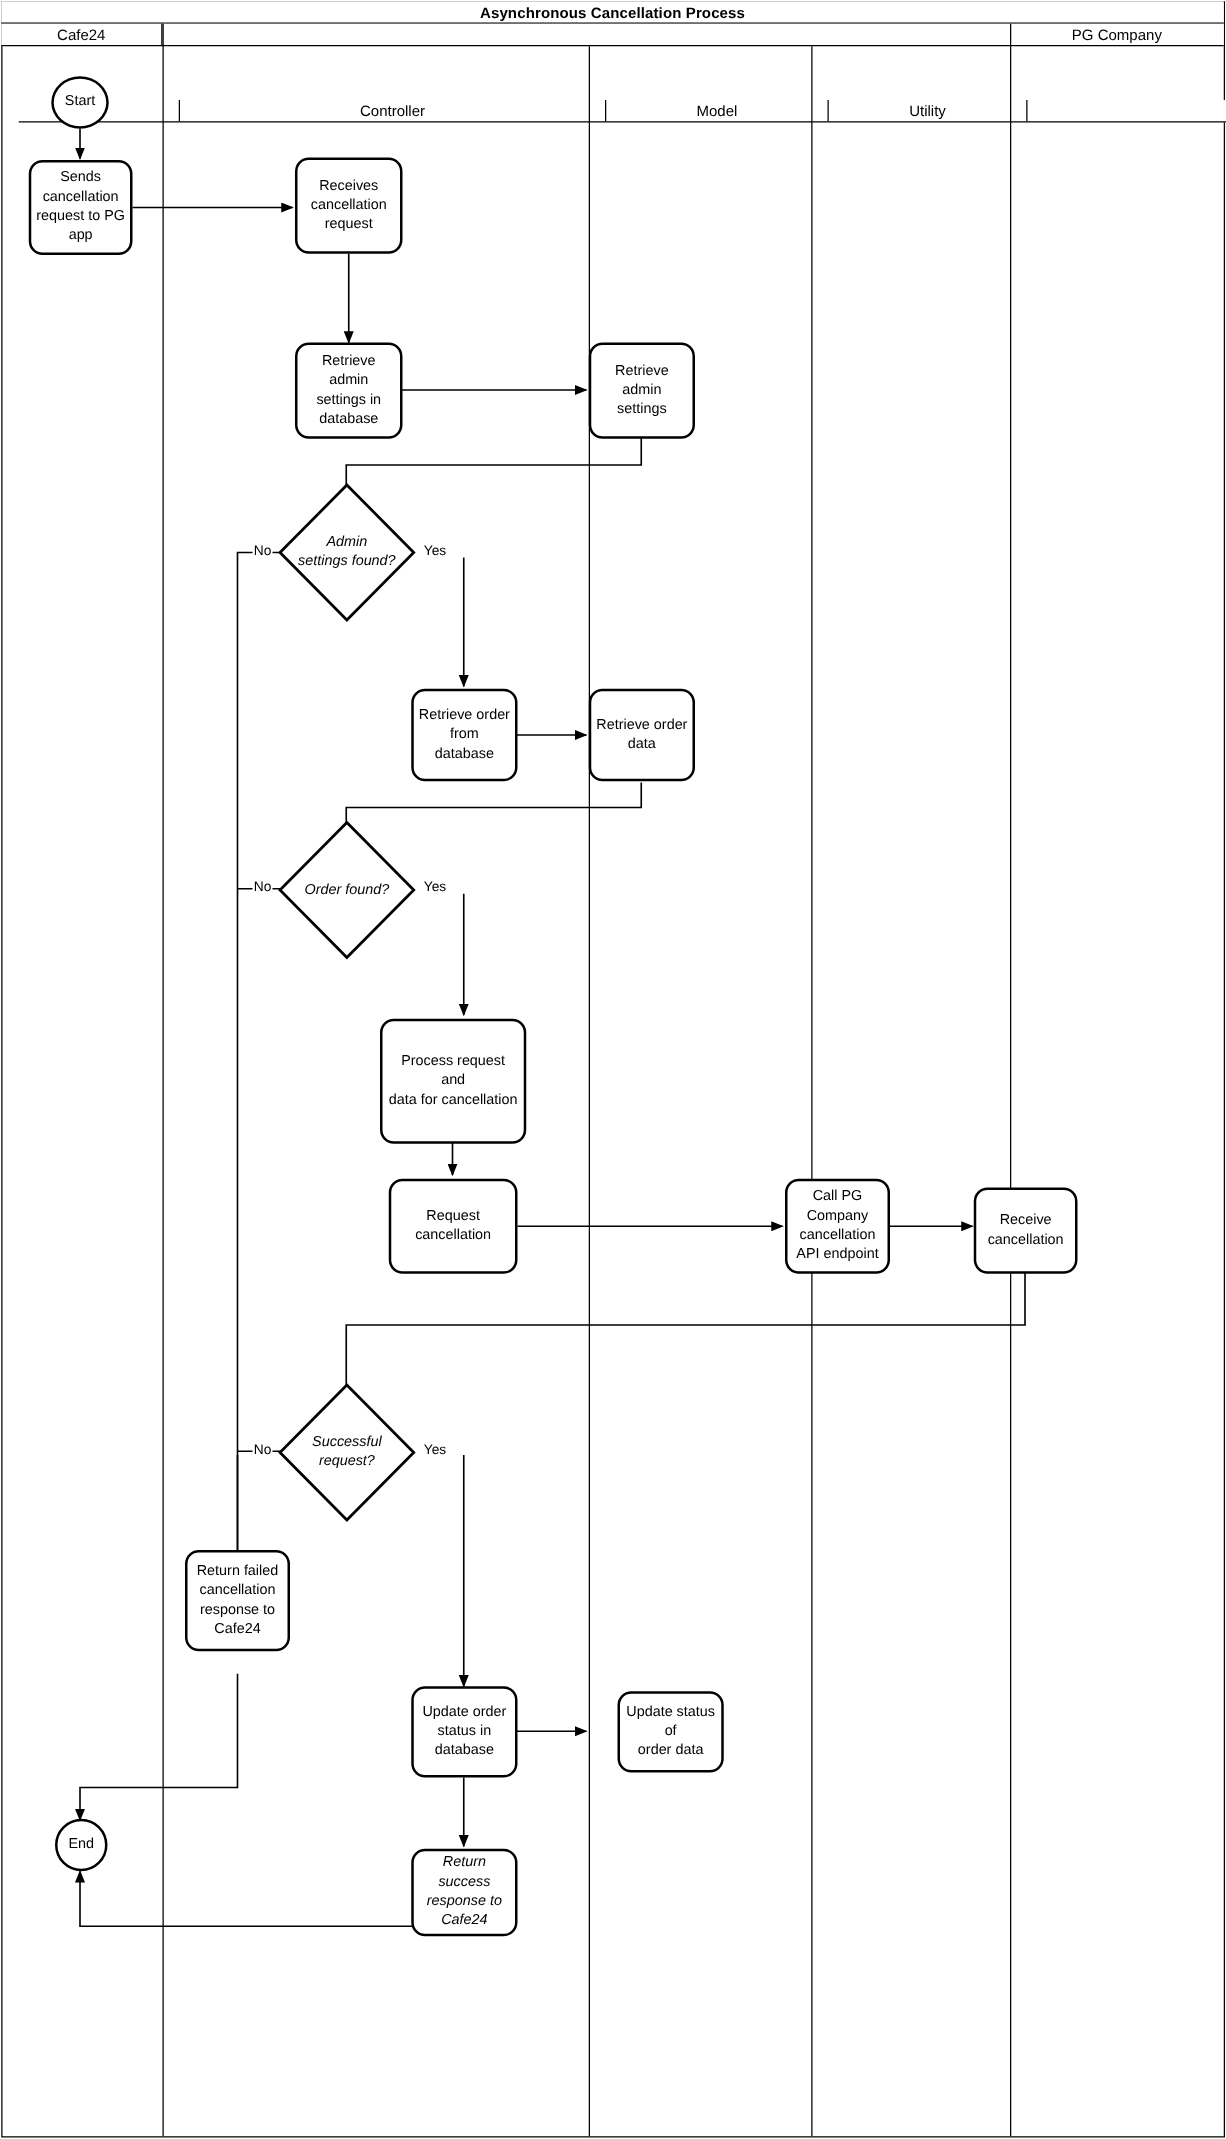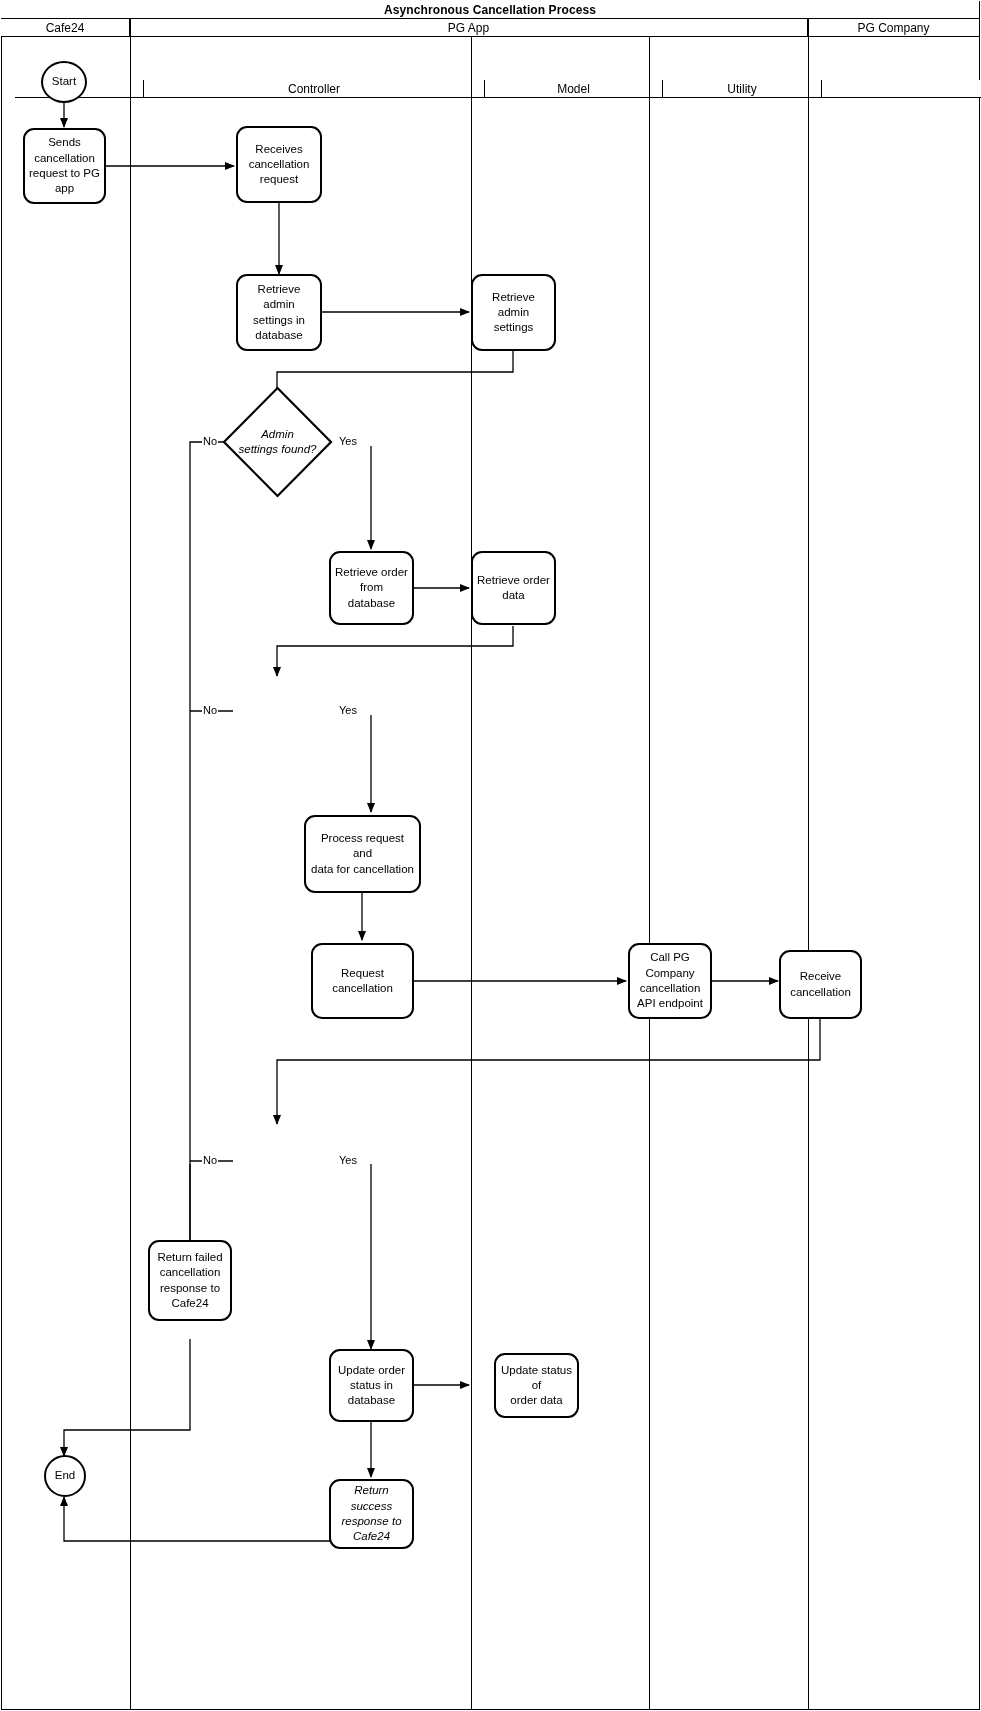--- a/index.html
+++ b/index.html
@@ -126,23 +126,20 @@
 <div id="page">
 
   <div class="frame"></div>
 
   <div class="pool-title">Asynchronous Cancellation Process</div>
 
   <div class="lane-row1">
     <div class="hcell" style="left:0;width:129px;border-right:1.5px solid #000;">
       <span>Cafe24</span>
     </div>
-    <div class="hcell" style="left:129px;width:678px;border-right:1.5px solid #000;">
-      <span>PG App</span>
-    </div>
     <div class="hcell" style="left:807px;width:171px;">
       <span>PG Company</span>
     </div>
   </div>
 
   <div class="lane-row2">
     <div class="hcell" style="left:0;width:129px;border-right:1.5px solid #000;"></div>
     <div class="hcell" style="left:129px;width:341px;border-right:1.5px solid #000;">
       <span>Controller</span>
     </div>
@@ -251,35 +248,48 @@
     <div class="diamond-label">Admin
 settings found?</div>
   </div>
 
   <div class="node proc" style="left:329px;top:551px;width:85px;height:74px;">Retrieve order
 from database</div>
 
   <div class="node proc" style="left:471px;top:551px;width:85px;height:74px;">Retrieve order
 data</div>
 
-
-  <div class="node proc" style="left:304px;top:815px;width:117px;height:78px;">Process request and
+  <div class="diamond-wrap" style="left:222px;top:656px;width:111px;height:112px;">
+    <svg width="111" height="112" viewBox="0 0 111 112">
+      <polygon points="55.5,2 109,56 55.5,110 2,56" fill="#fff" stroke="#000" stroke-width="2.2"></polygon>
+    </svg>
+    <div class="diamond-label">Order found?</div>
+  </div>
+
+  <div class="node proc" style="left:304px;top:815px;width:117px;height:100px;">Process request and
 data for cancellation</div>
 
   <div class="node proc" style="left:311px;top:943px;width:103px;height:76px;">Request
 cancellation</div>
 
   <div class="node proc" style="left:628px;top:943px;width:84px;height:76px;">Call PG
 Company
 cancellation
 API  endpoint</div>
 
   <div class="node proc" style="left:779px;top:950px;width:83px;height:69px;">Receive
 cancellation</div>
 
+  <div class="diamond-wrap" style="left:222px;top:1106px;width:111px;height:112px;">
+    <svg width="111" height="112" viewBox="0 0 111 112">
+      <polygon points="55.5,2 109,56 55.5,110 2,56" fill="#fff" stroke="#000" stroke-width="2.2"></polygon>
+    </svg>
+    <div class="diamond-label">Successful
+request?</div>
+  </div>
 
   <div class="node proc" style="left:148px;top:1240px;width:84px;height:81px;">Return failed
 cancellation
 response to
 Cafe24</div>
 
   <div class="node proc" style="left:329px;top:1349px;width:85px;height:73px;">Update order
 status in
 database</div>
 

